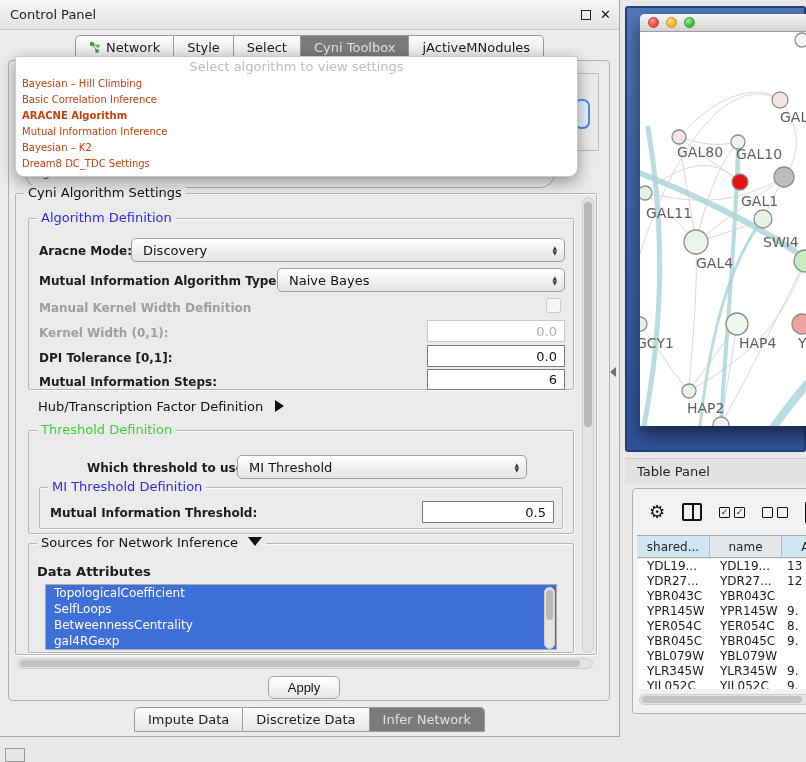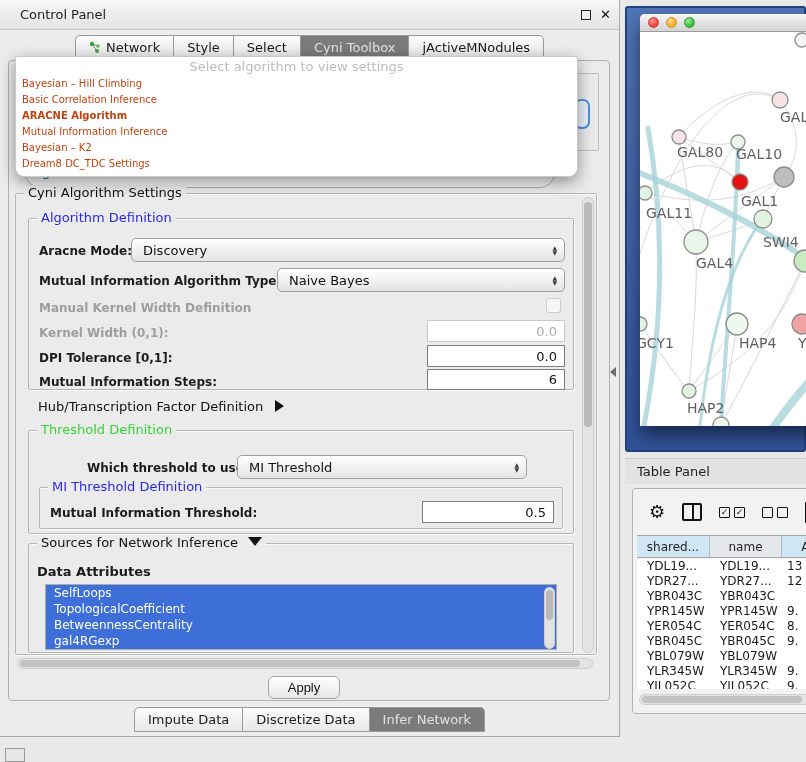--- a/index.html
+++ b/index.html
@@ -6,21 +6,21 @@
   body { font-family:"DejaVu Sans","Liberation Sans",sans-serif; }
   #stage { position:relative; width:806px; height:762px; background:#e9e9e9; overflow:hidden;
            font-family:"DejaVu Sans","Liberation Sans",sans-serif; }
 
   
   .cpanel { position:absolute; left:0; top:0; width:620px; height:737px; background:#ececec;
             border-right:1px solid #a8a8a8; border-bottom:1px solid #a8a8a8; }
   .cp-titlebar { position:absolute; left:0; top:0; right:0; height:30px;
                  background:linear-gradient(#f7f7f7,#e3e3e3); border-bottom:1px solid #c6c6c6;
                  display:flex; align-items:center; }
-  .cp-title { font-size:13px; color:#222; padding-left:20px; }
+  .cp-title { font-size:13px; color:#222; padding-left:10px; }
   .float-btn { position:absolute; right:28px; top:10px; width:10px; height:10px;
                border:1.6px solid #222; background:transparent; }
   .close-btn { position:absolute; right:8px; top:7px; font-size:13px; font-weight:bold; color:#111; }
 
   
   .tabrow { position:absolute; top:35px; left:0; right:0; height:25px; display:flex; justify-content:center; }
   .tab { font-size:13px; color:#1a1a1a; background:linear-gradient(#fbfbfb,#e7e7e7);
          border:1px solid #9a9a9a; border-left:none; padding:4px 13px 4px 13px; height:25px;
          display:flex; align-items:center; gap:5px; }
   .tab:first-child { border-left:1px solid #9a9a9a; border-radius:5px 0 0 0; }
@@ -244,22 +244,22 @@
         </div>
 
         <div class="gbox" style="left:12px; top:349px; width:546px; height:110px;">
           <span class="gtitle">
             <span>Sources for Network Inference</span>
             <span class="tri-down" style="margin-left:6px;"></span>
           </span>
           <span class="blabel" style="left:8px; top:20px; font-size:13px;">Data Attributes</span>
           <div class="attr-list" style="left:16px; top:40px; width:512px; height:66px;">
             <div id="attr-items">
+                <div class="attr-item">TopologicalCoefficient</div>
                 <div class="attr-item">SelfLoops</div>
-                <div class="attr-item">TopologicalCoefficient</div>
                 <div class="attr-item">BetweennessCentrality</div>
                 <div class="attr-item">gal4RGexp</div>
               </div>
             <div class="vscroll" style="right:1px; top:2px; height:62px; width:11px;">
               <div class="vthumb" style="top:2px; height:30px; width:7px;"></div>
             </div>
           </div>
         </div>
       </div>
 

